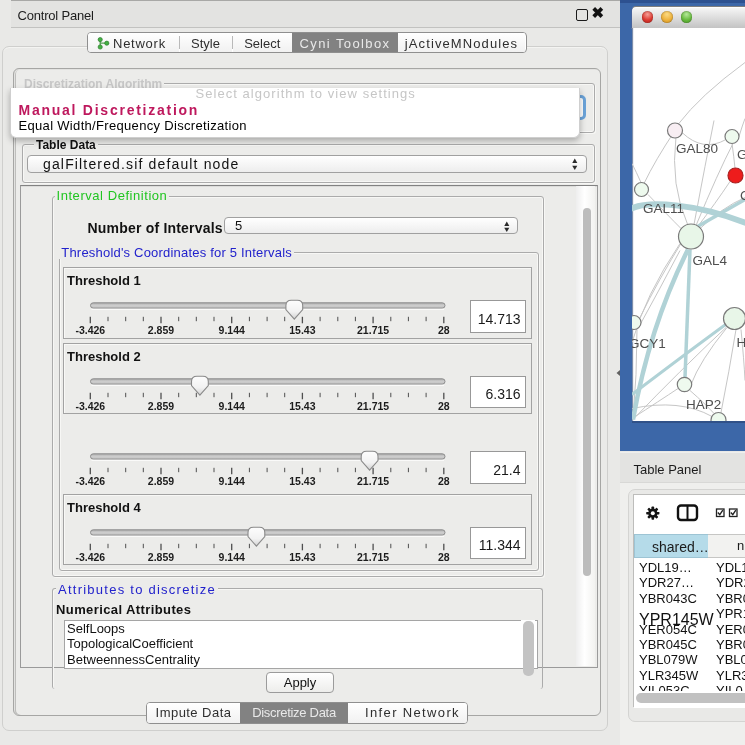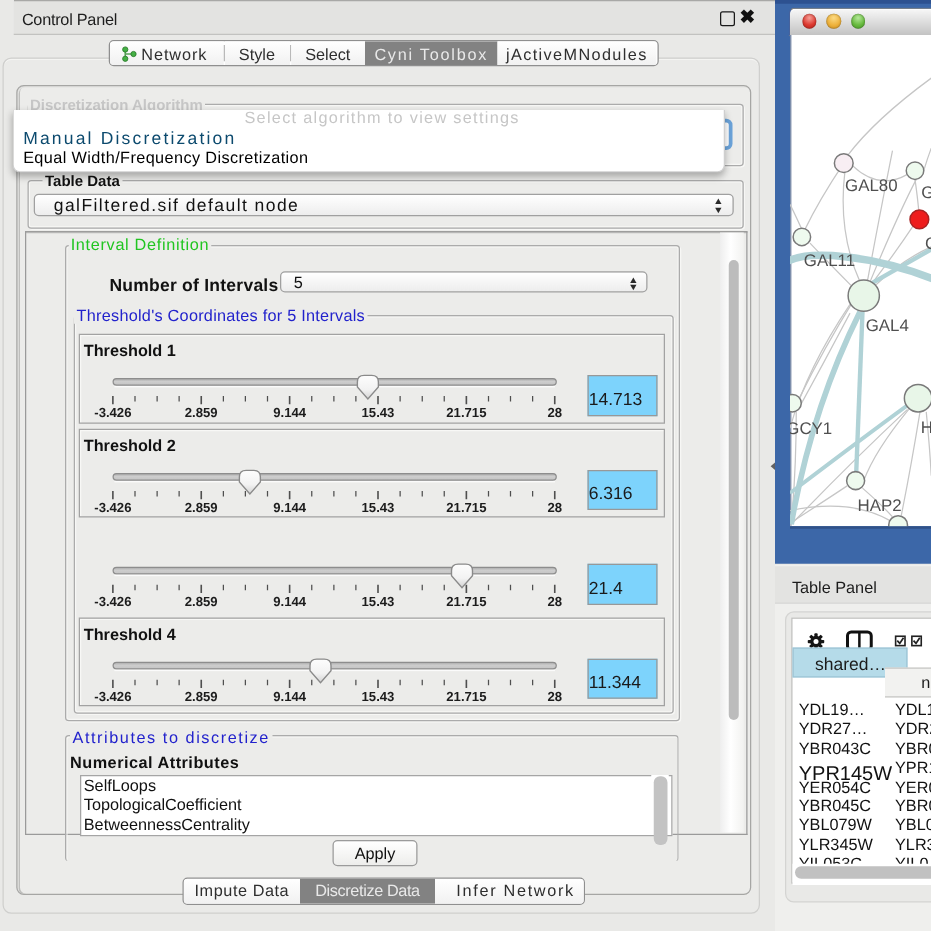--- a/index.html
+++ b/index.html
@@ -23,22 +23,22 @@
 .tabstrip .seg.sel{background:#828282;color:#e9e9e9}
 .tabstrip .sep{width:1px;background:#b9b9b9;margin:3px 0}
 .bstrip .seg{padding-top:0}
 
 .grp{position:absolute;border:1px solid #ababab;border-radius:3px;box-shadow:inset 0 0 0 1px #f7f7f5, 1px 1px 0 #f7f7f5}
 .gtitle{position:absolute;font-size:13px;background:#ececea;padding:0 2px;line-height:13px}
 
 .tbox{position:absolute;left:62.5px;width:467.5px;height:69.5px;background:#ececea;
  border:1px solid #a2a2a2;box-shadow:inset 1px 1px 0 #f8f8f6}
 .tlab{position:absolute;left:3.5px;top:5px;font-size:13px;font-weight:bold;color:#111}
-.tfield{position:absolute;left:470px;width:49.5px;background:#7dd3fc;border:1.5px solid #989898;
- font-size:14px;color:#1a1a1a;padding:9.5px 4.5px 0 0;height:21px;}
+.tfield{position:absolute;left:470px;width:49.5px;background:#ffffff;border:1.5px solid #989898;
+ font-size:14px;color:#1a1a1a;text-align:right;padding:9.5px 4.5px 0 0;height:21px;}
 
 .combo{position:absolute;background:linear-gradient(#ffffff,#ededed);border:1px solid #a0a0a0;border-radius:4px;
  font-size:13px;color:#111;}
 .combo .cv{position:absolute;left:10px;top:2px}
 .arr{position:absolute;right:7px;font-size:7.5px;color:#2a2a2a;line-height:6.5px;transform:scaleX(1.15)}
 
 #numlist{position:absolute;left:63.5px;top:619.5px;width:472px;height:47px;background:#fff;
  border:1px solid #a5a5a5;overflow:hidden;font-size:13px;color:#111}
 #numlist div{padding-left:2.5px;height:15.6px;line-height:15.6px}
 
@@ -268,21 +268,21 @@
 <div class="abs" style="left:522.5px;top:621px;width:11px;height:55px;background:#c3c3c3;border-radius:5px"></div>
 <div class="abs" style="left:20.5px;top:666.8px;width:574px;height:0px;background:#ececea"></div>
 <div class="btn" style="left:266px;top:672px;width:66px;height:19px;line-height:19px">Apply</div>
 <div class="tabstrip bstrip" style="left:146px;top:702px;width:320px;height:19.5px">
 <div class="seg" style="width:93px;letter-spacing:0.45px">Impute Data</div>
 <div class="seg sel" style="width:108px;letter-spacing:-0.3px">Discretize Data</div>
 <div class="seg" style="width:119px;letter-spacing:1.35px;padding-left:10px">Infer Network</div>
 </div>
 <div id="ddown">
 <div class="abs" style="left:184.5px;top:-2px;font-size:13px;letter-spacing:1.05px;color:#c6c6c6">Select algorithm to view settings</div>
-<div class="abs" style="left:7.5px;top:13.5px;font-size:14px;font-weight:normal;letter-spacing:1.75px;color:#0c4a6e">Manual Discretization</div>
+<div class="abs" style="left:7.5px;top:13.5px;font-size:14px;font-weight:bold;letter-spacing:1.75px;color:#be185d">Manual Discretization</div>
 <div class="abs" style="left:7.5px;top:30px;font-size:13px;letter-spacing:0.32px;color:#000">Equal Width/Frequency Discretization</div>
 </div>
 <svg class="abs" style="left:615px;top:368.5px;opacity:0.85" width="6" height="8" viewBox="0 0 6 8">
       <path d="M5,1 L1.5,4 L5,7 Z" fill="#4a4a4a"></path>
     </svg>
 <div id="desktop"></div>
 <div class="abs" style="left:620px;top:0;width:125px;height:3px;background:#2d5190"></div>
 <div id="netwin-tb"></div>
 <div class="light" style="left:641.5px;background:radial-gradient(circle at 50% 28%,#f59f97,#dd3a31 55%,#b5241d);box-shadow:inset 0 0 1.5px rgba(0,0,0,.5)"></div>
 <div class="light" style="left:661px;background:radial-gradient(circle at 50% 28%,#fbda83,#eeb23c 55%,#cf8f1f);box-shadow:inset 0 0 1.5px rgba(0,0,0,.5)"></div>
@@ -369,21 +369,21 @@
 </g>
 <rect x="35" y="2.5" width="19" height="14.5" rx="3" fill="none" stroke="#111" stroke-width="2.4"></rect>
 <line x1="44.5" y1="2.5" x2="44.5" y2="17" stroke="#111" stroke-width="2"></line>
 <g stroke="#222" stroke-width="1.3" fill="none">
 <rect x="73.5" y="6" width="7.5" height="7.5"></rect>
 <rect x="86.5" y="6" width="7.5" height="7.5"></rect>
 <path d="M74.8,9.5 l2,2.2 l3,-4.5" stroke-width="1.4"></path>
 <path d="M87.8,9.5 l2,2.2 l3,-4.5" stroke-width="1.4"></path>
 </g>
 </svg>
-<div class="abs" style="left:634px;top:518px;width:73px;height:22px;background:#b5dbe9;border:1px solid #9dc4d4;font-size:14px;color:#1b1b1b;line-height:24px;padding-left:17px">shared…</div>
+<div class="abs" style="left:634px;top:534px;width:73px;height:22px;background:#b5dbe9;border:1px solid #9dc4d4;font-size:14px;color:#1b1b1b;line-height:24px;padding-left:17px">shared…</div>
 <div class="abs" style="left:708px;top:534px;width:45px;height:22px;background:#f2f2f0;border:1px solid #c6c6c4;border-left:none;font-size:13px;color:#1b1b1b;padding-left:29px;line-height:22px">n</div>
 <div class="abs" style="left:639px;top:560.0px;font-size:13px;color:#111">YDL19…</div>
 <div class="abs" style="left:716px;top:560.0px;font-size:13px;color:#111">YDL1</div>
 <div class="abs" style="left:639px;top:575.4px;font-size:13px;color:#111">YDR27…</div>
 <div class="abs" style="left:716px;top:575.4px;font-size:13px;color:#111">YDR2</div>
 <div class="abs" style="left:639px;top:590.8px;font-size:13px;color:#111">YBR043C</div>
 <div class="abs" style="left:716px;top:590.8px;font-size:13px;color:#111">YBR0</div>
 <div class="abs" style="left:639px;top:611px;font-size:16px;color:#111">YPR145W</div>
 <div class="abs" style="left:716px;top:606.2px;font-size:13px;color:#111">YPR1</div>
 <div class="abs" style="left:639px;top:621.6px;font-size:13px;color:#111">YER054C</div>

